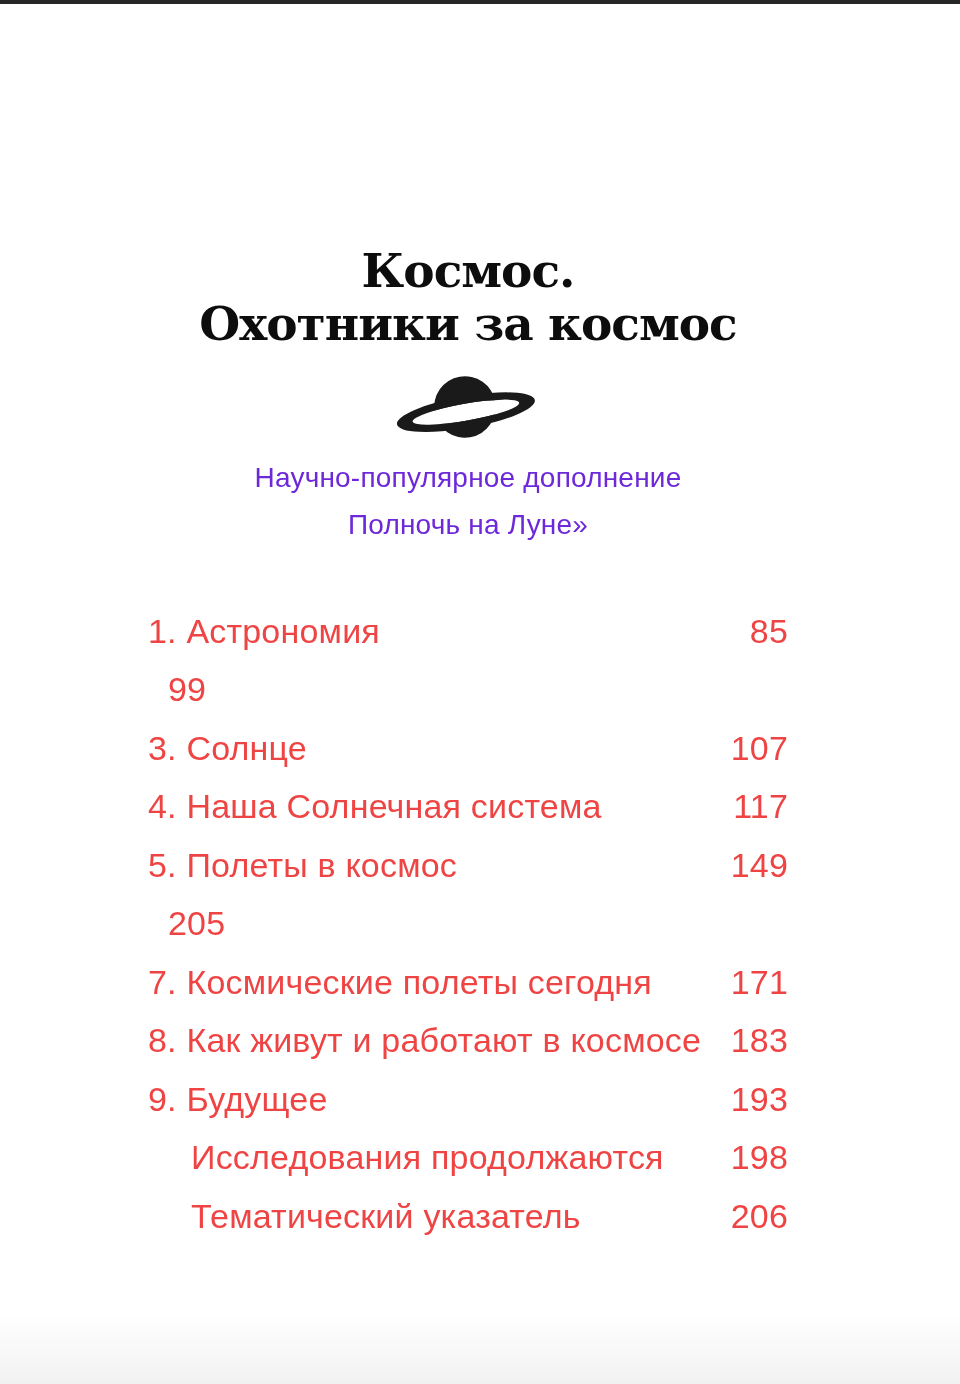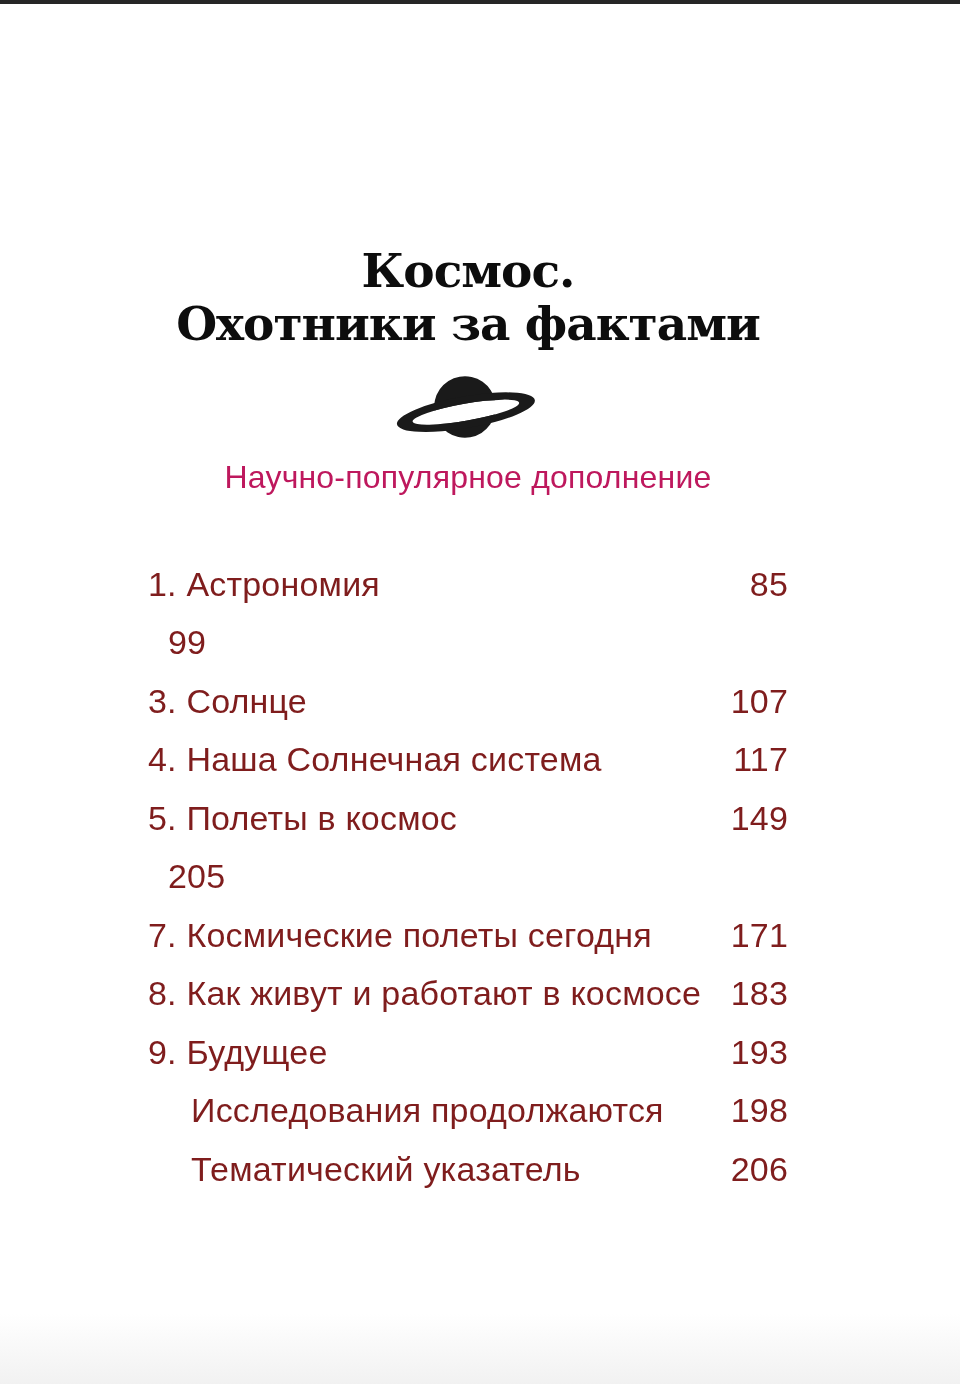--- a/index.html
+++ b/index.html
@@ -49,38 +49,38 @@
   .title-line { display: block; }
 
   .planet-wrap {
     margin: 24px auto 10px auto;
     width: 150px;
     height: 70px;
   }
   .planet-wrap svg { display: block; width: 150px; height: 70px; }
 
   .subtitle {
-    font-size: 32px;
+    font-size: 28px;
     line-height: 47px;
-    color: #be185d;
+    color: #6d28d9;
     letter-spacing: 0.2px;
   }
   .subtitle-line { display: block; }
 
   .toc {
     margin-top: 54px;
   }
 
   .toc-row {
     display: flex;
     justify-content: space-between;
     align-items: center;
     height: 58.5px;
     font-size: 34px;
-    color: #7f1d1d;
+    color: #ef4444;
     letter-spacing: 0.2px;
   }
 
   .toc-row.indent .toc-label { padding-left: 43px; }
 
   .toc-label {
     white-space: nowrap;
     overflow: hidden;
   }
 
@@ -92,36 +92,37 @@
 </head>
 <body>
 
 <div class="top-edge"></div>
 
 <div class="page">
 
   <header>
     <h1 class="title">
       <span class="title-line">Космос.</span>
-      <span class="title-line">Охотники за фактами</span>
+      <span class="title-line">Охотники за космос</span>
     </h1>
 
     <div class="planet-wrap">
       <svg viewBox="0 0 140 66" xmlns="http://www.w3.org/2000/svg" aria-hidden="true">
         <g transform="rotate(-10 68 36)">
           <circle cx="68" cy="31" r="29" fill="#1a1a1a"></circle>
           <ellipse cx="68" cy="36" rx="51" ry="8" fill="#ffffff"></ellipse>
           <path fill-rule="evenodd" fill="#1a1a1a" d="M2,36 a66,15 0 1,0 132,0 a66,15 0 1,0 -132,0 Z
                M17,36 a51,8 0 1,1 102,0 a51,8 0 1,1 -102,0 Z"></path>
         </g>
       </svg>
     </div>
 
     <p class="subtitle">
       <span class="subtitle-line">Научно-популярное дополнение</span>
+      <span class="subtitle-line">Полночь на Луне»</span>
     </p>
   </header>
 
   <main class="toc" id="toc-list">
 
   <div class="toc-row">
         <span class="toc-label">1. Астрономия</span>
         <span class="toc-page">85</span>
       </div>
       <div class="toc-row">

